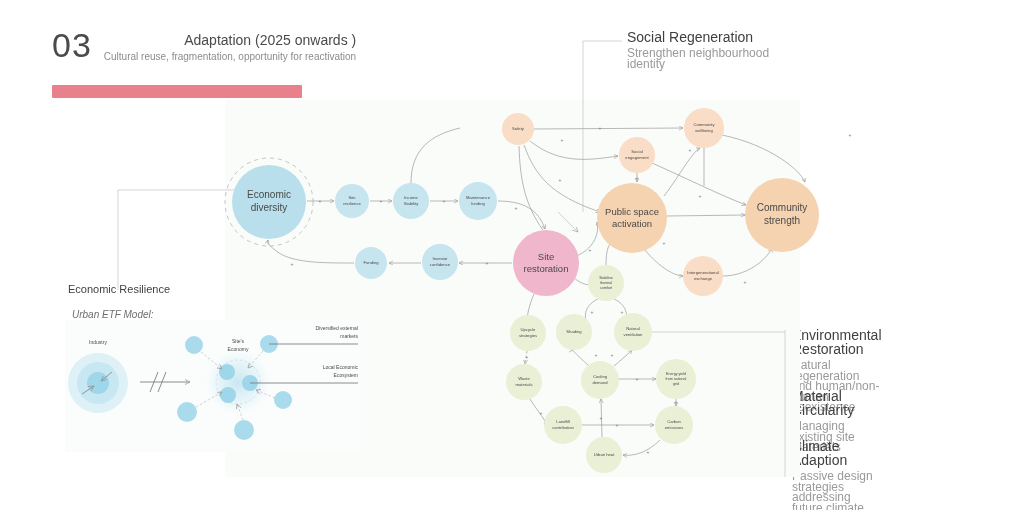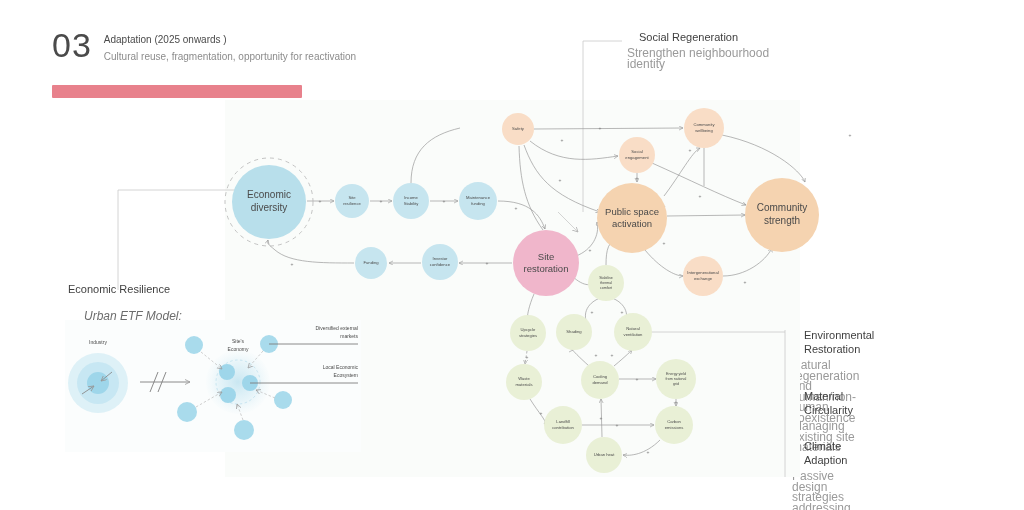--- a/index.html
+++ b/index.html
@@ -4,48 +4,48 @@
 <style>
   html,body{margin:0;padding:0;}
   body{
     width:1024px;height:510px;
     background:#ffffff;
     font-family:"Liberation Sans", sans-serif;
     color:#3d3d3d;
     overflow:hidden;
     position:relative;
   }
-  .stage{position:absolute;left:0;top:0;width:868px;height:510px;}
+  .stage{position:absolute;left:0;top:0;width:868px;height:510px;padding-left:7px;}
 
   
   #header{position:absolute;left:52px;top:28px;width:420px;}
   #header .row{display:flex;align-items:flex-start;}
   #num{
     font-size:34px;line-height:34px;font-weight:300;color:#4a4a4a;
     letter-spacing:1px;margin-right:12px;
   }
   #htext{padding-top:4px;}
-  #htitle{font-size:10px;color:#4a4a4a;line-height:16px;font-weight:400;}
+  #htitle{font-size:14px;color:#4a4a4a;line-height:16px;font-weight:400;text-align:right;}
   #hsub{font-size:10px;color:#8c8c8c;line-height:11px;margin-top:3px;}
   #redbar{
     position:absolute;left:52px;top:85px;width:250px;height:13px;
     background:#e8818c;border-radius:1px;
   }
 
   
   .ann{position:absolute;}
-  .ann .t{font-size:11px;color:#3f3f3f;line-height:14px;margin-left:12px;}
+  .ann .t{font-size:14px;color:#3f3f3f;line-height:14px;}
   .ann .s{font-size:12px;color:#9a9a9a;line-height:10.5px;margin-top:4px;max-width:170px;}
   #ann-social{left:627px;top:30px;}
   #ann-env{left:792px;top:328px;}
   #ann-mat{left:792px;top:389px;}
   #ann-cli{left:792px;top:439px;}
 
   #ann-econ{position:absolute;left:68px;top:283px;font-size:11px;color:#3f3f3f;}
-  #etf-label{position:absolute;left:84px;top:309px;font-size:12px;color:#6d6d6d;font-style:italic;}
+  #etf-label{position:absolute;left:72px;top:309px;font-size:10px;color:#6d6d6d;font-style:italic;}
 
   
   svg{position:absolute;left:0;top:0;overflow:visible;}
   .nodeLabel{
     font-family:"Liberation Sans", sans-serif;
     fill:#4a4a4a;text-anchor:middle;dominant-baseline:middle;
   }
 </style>
 </head>
 <body>

